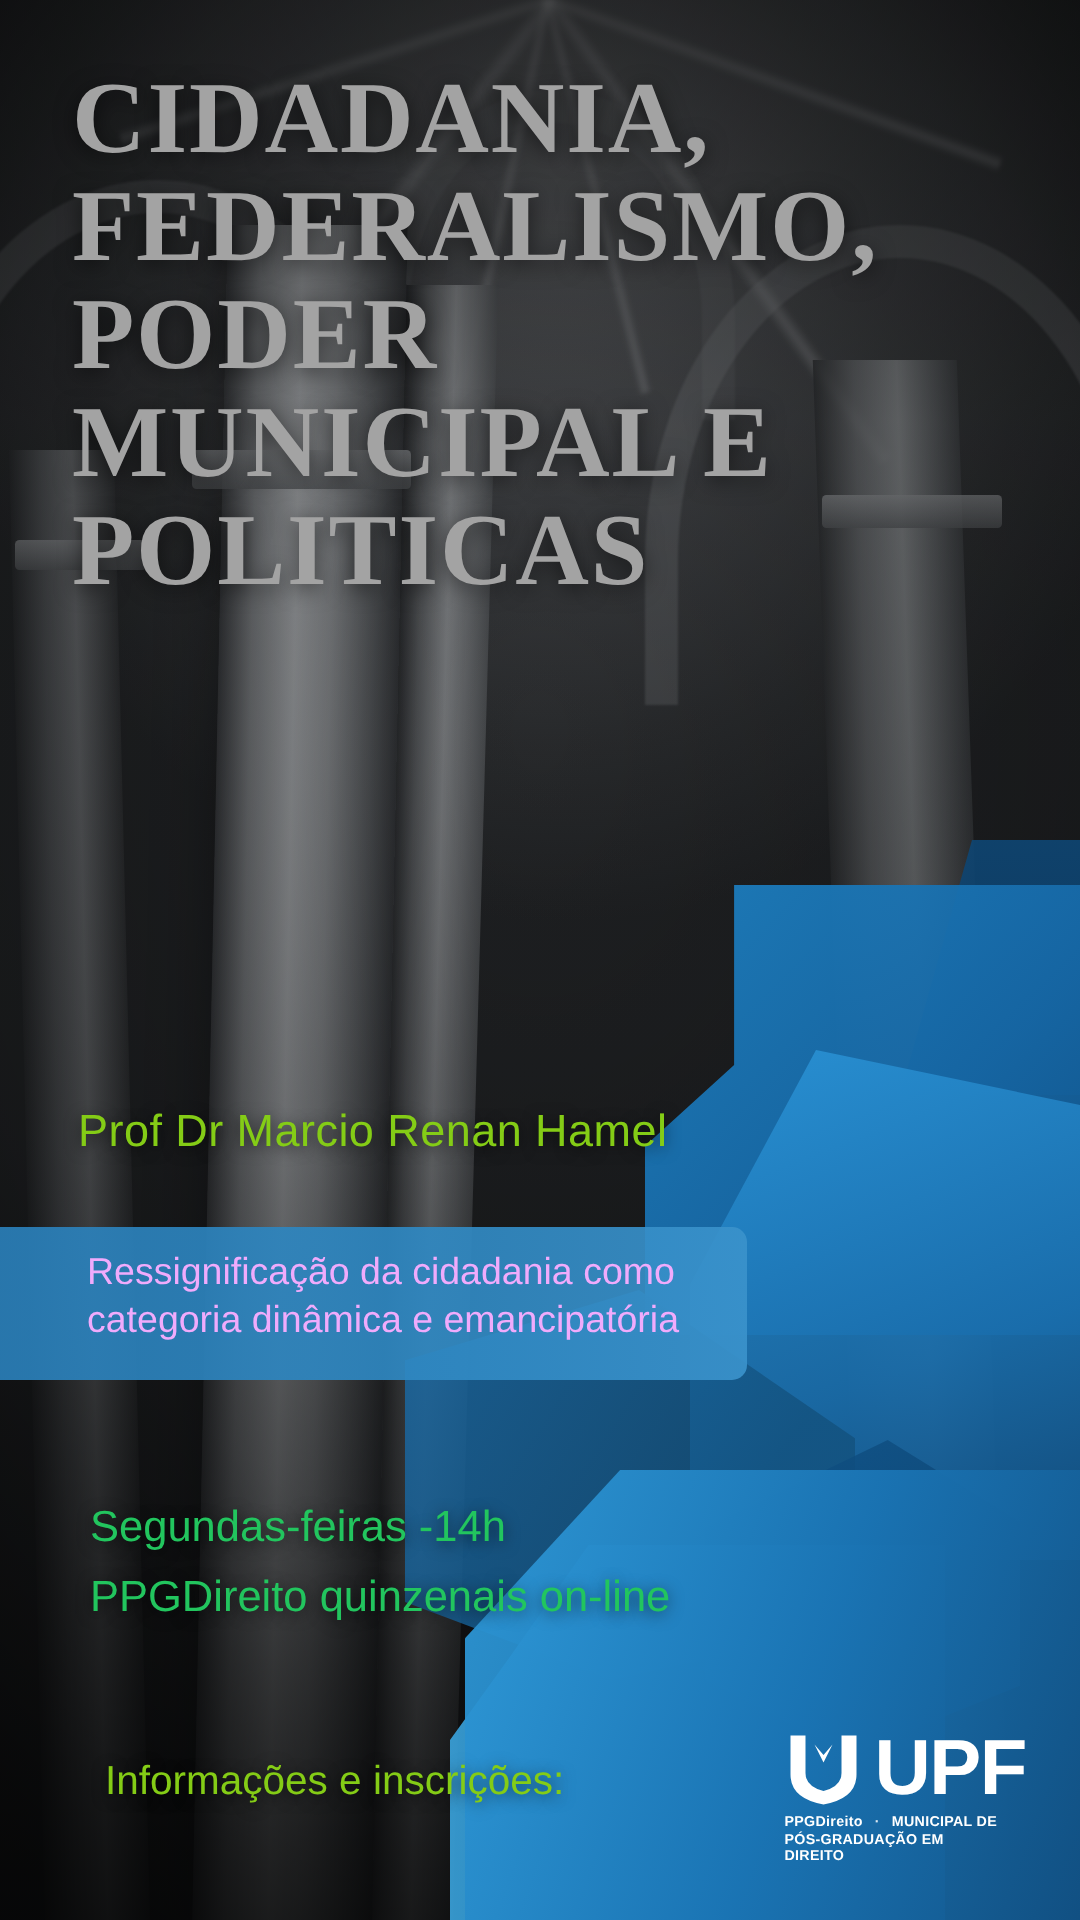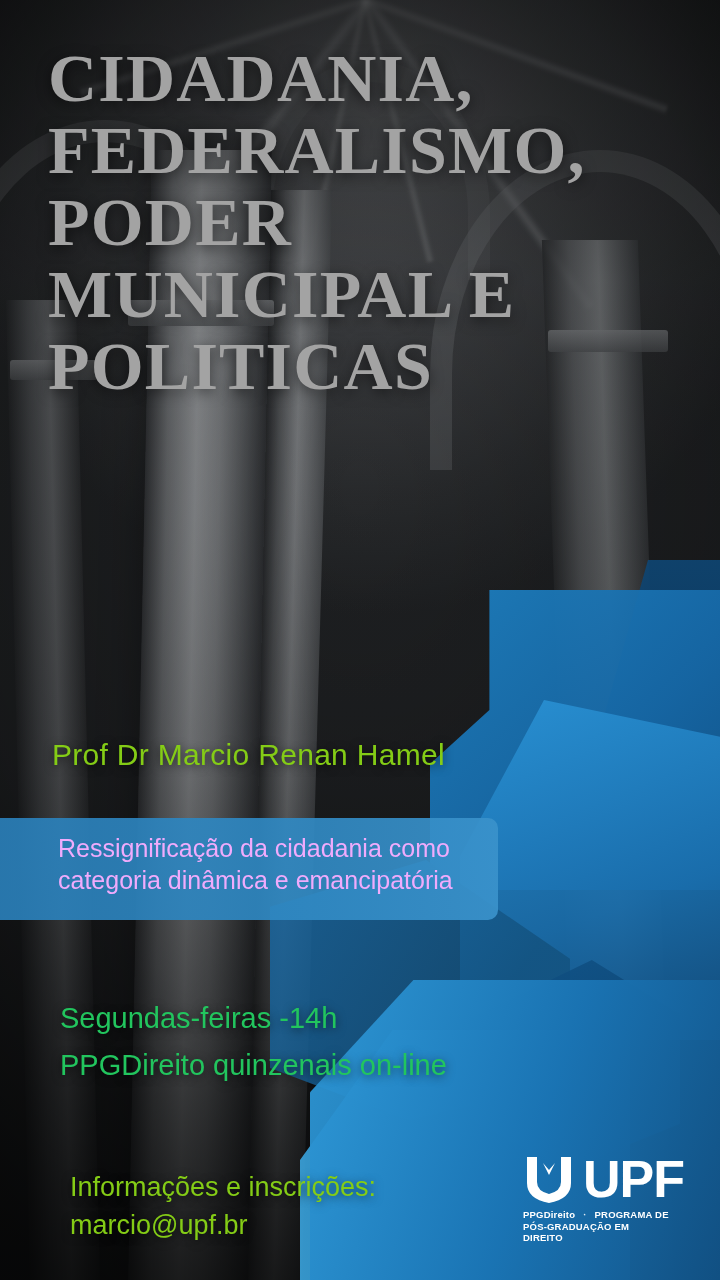--- a/index.html
+++ b/index.html
@@ -262,35 +262,34 @@
   <div class="subject-band"></div>
   <div class="subject-text">Ressignificação da cidadania como categoria dinâmica e emancipatória</div>
 
   <div class="schedule">
     <div>Segundas-feiras -14h</div>
     <div>PPGDireito quinzenais on-line</div>
   </div>
 
   <div class="contact">
     <div>Informações e inscrições:</div>
-    <div>marcio@upf.br</div>
   </div>
 
   <div class="logo">
     <div class="logo-top">
       <svg class="logo-mark" viewBox="0 0 52 52">
         <path d="M4 4 L4 30 Q4 46 26 50 Q48 46 48 30 L48 4 L38 4 L38 29 Q38 38 26 41 Q14 38 14 29 L14 4 Z" fill="#ffffff"></path>
         <path d="M20 10 L26 22 L32 10 L26 17 Z" fill="#ffffff"></path>
       </svg>
       <div class="logo-word">UPF</div>
     </div>
     <div class="logo-sub">
       <div class="rowa">
         <span>PPGDireito</span>
         <span class="sep">·</span>
-        <span>PROGRAMA DE</span>
+        <span>MUNICIPAL DE</span>
       </div>
       <div>PÓS-GRADUAÇÃO EM</div>
       <div>DIREITO</div>
     </div>
   </div>
 
 </div>
 
 </body></html>

